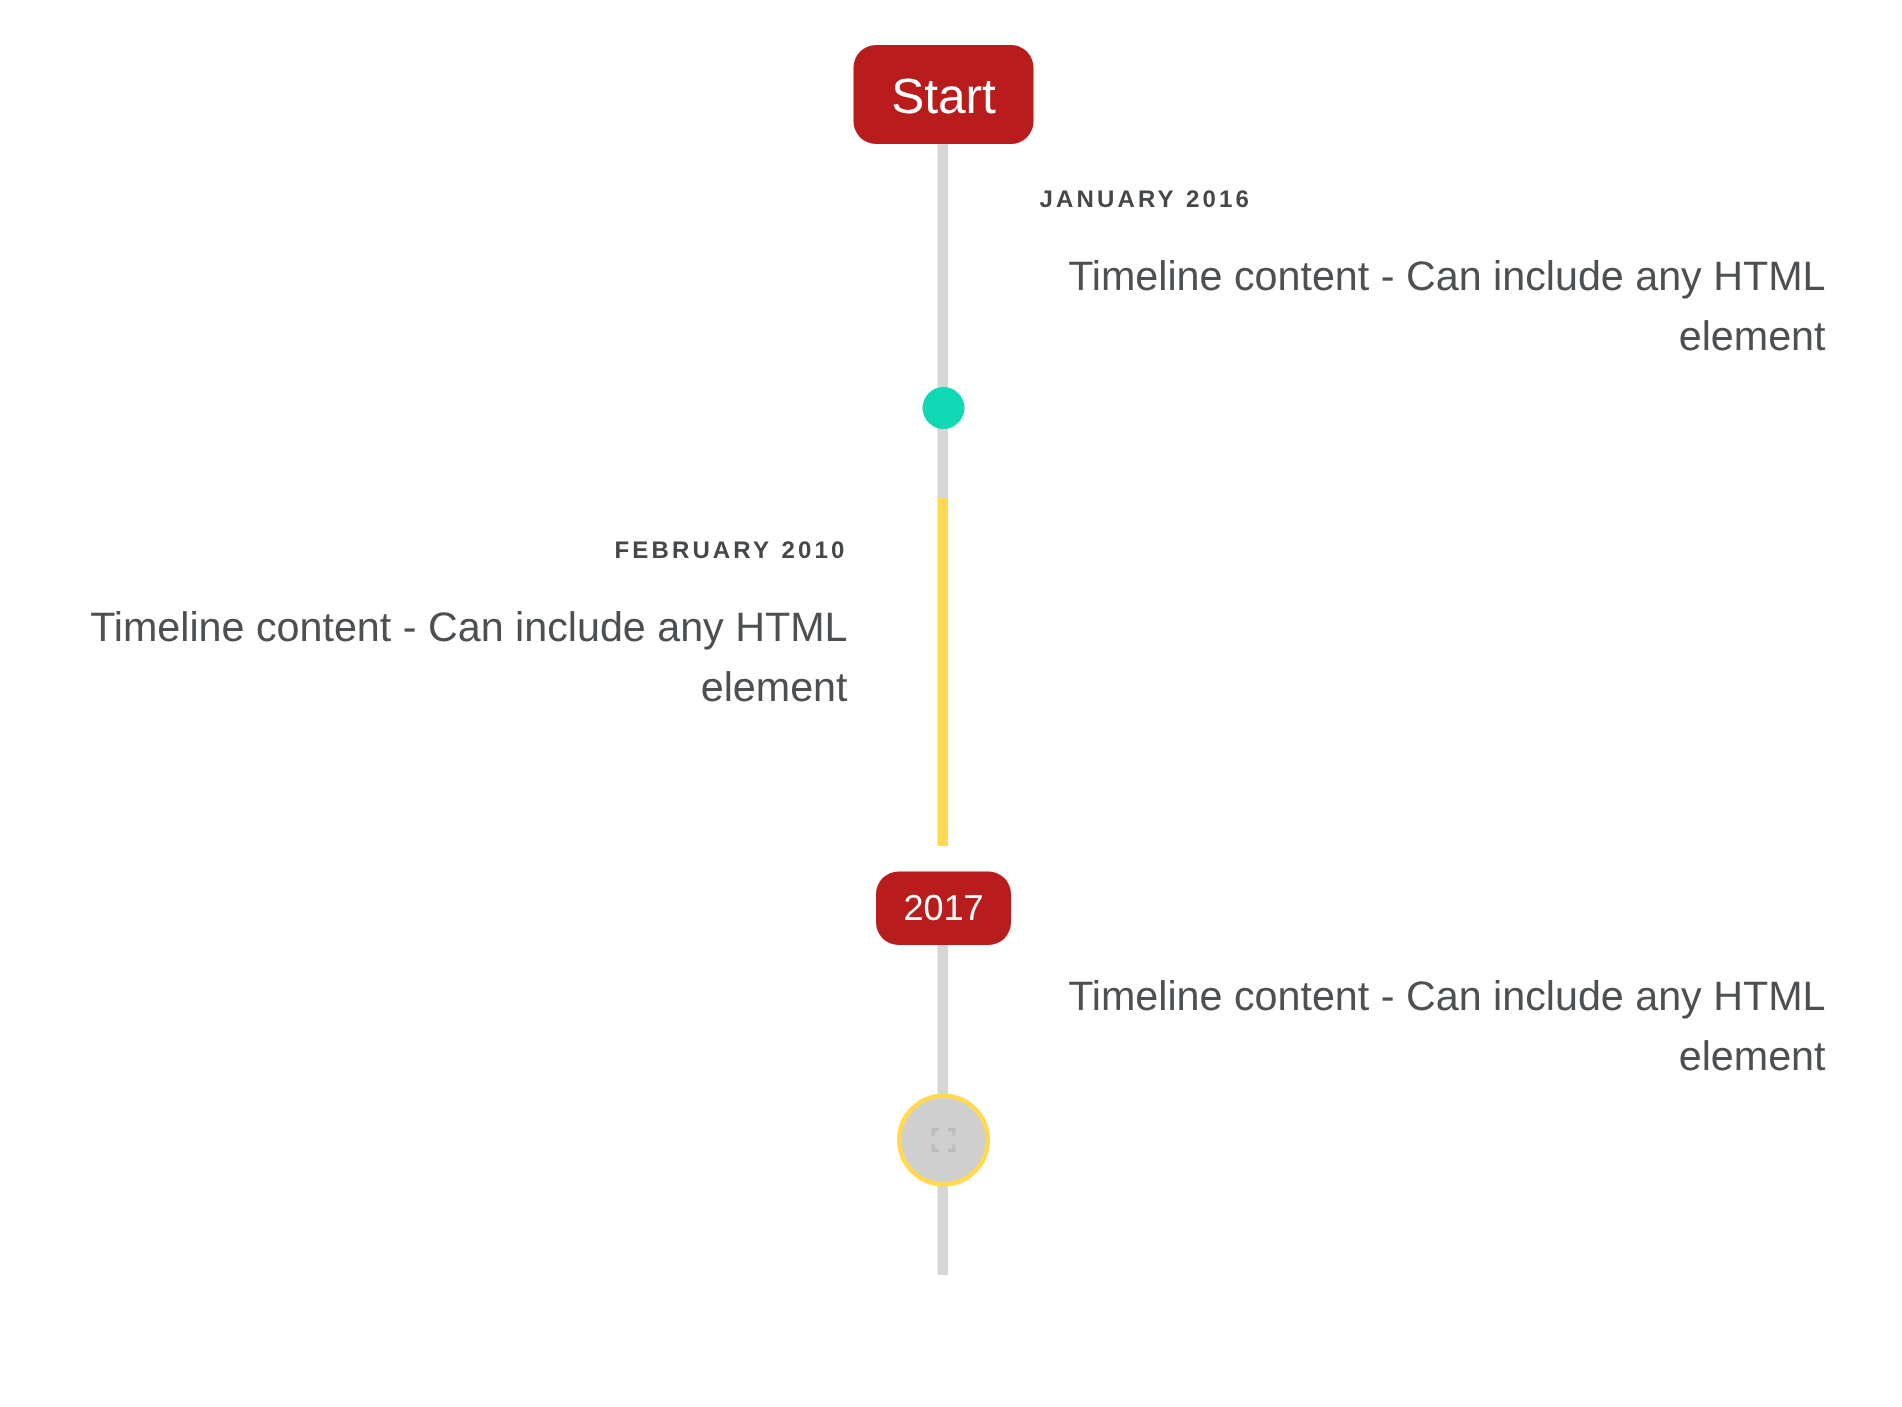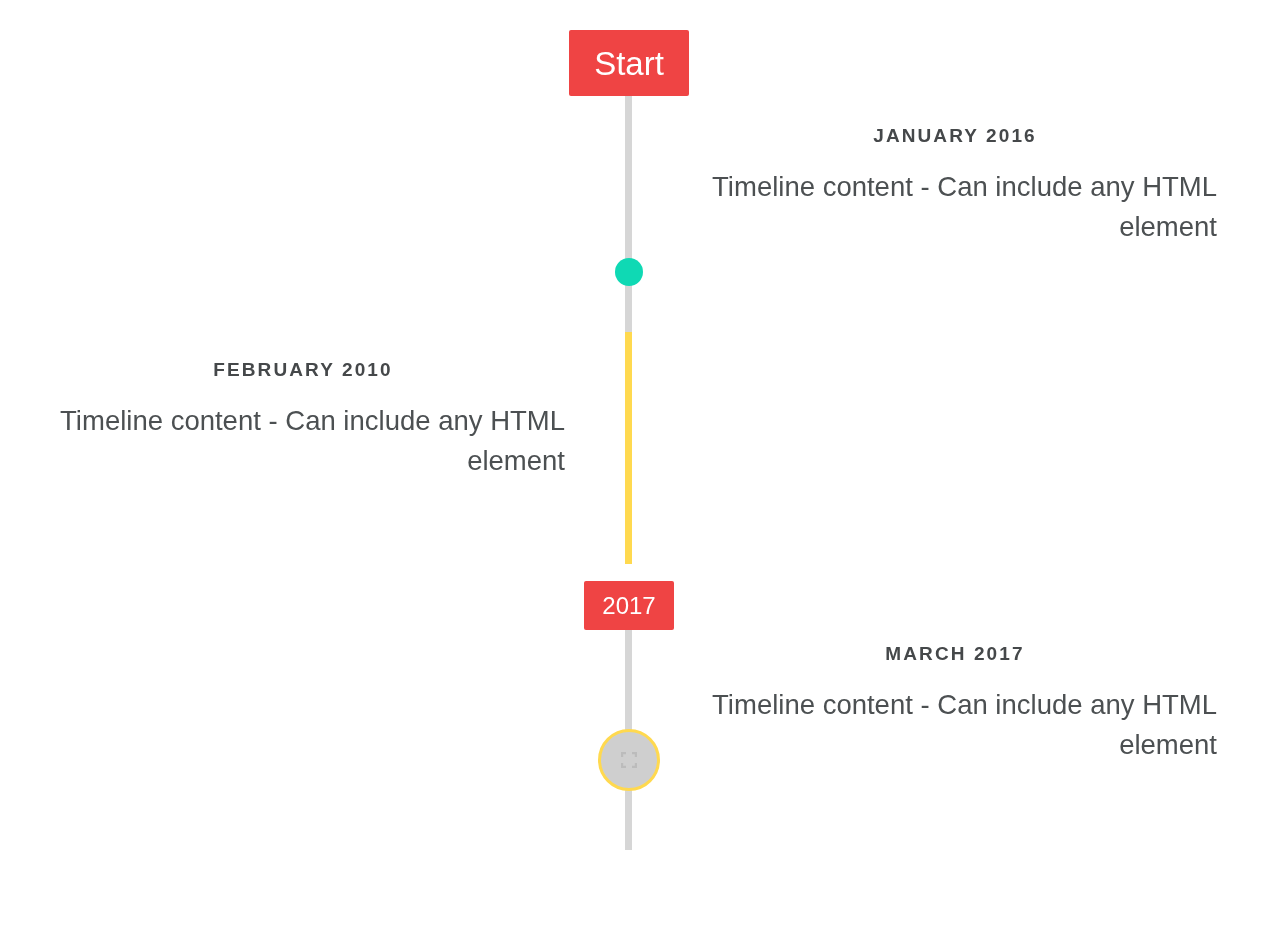--- a/index.html
+++ b/index.html
@@ -27,23 +27,23 @@
     width: 7px;
     background: #d6d6d6;
   }
   .axis-seg-top    { top: 96px;  height: 236px; }
   .axis-seg-yellow { top: 332px; height: 232px; background: #ffd94f; }
   .axis-seg-bottom { top: 614px; height: 236px; }
 
   
   .badge {
     position: absolute;
-    background: #ef4444;
+    background: #b91c1c;
     color: #ffffff;
-    border-radius: 2px;
+    border-radius: 15px;
     display: flex;
     align-items: center;
     justify-content: center;
     font-weight: 400;
     line-height: 1;
     white-space: nowrap;
   }
   .badge-start {
     left: 569px; top: 30px;
     width: 120px; height: 66px;
@@ -72,27 +72,26 @@
 
   .event-body {
     position: absolute;
     top: 0;
     width: 524px;
   }
   .side-right .event-body { left: 693px; text-align: left; }
   .side-left  .event-body { left: 41px;  text-align: right; }
 
   .event-label {
-    font-size: 19px;
+    font-size: 16px;
     font-weight: bold;
     letter-spacing: 2.1px;
     color: #45484a;
     margin: 0 0 22px 0;
     line-height: 1;
-    text-align: center;
   }
   .event-text {
     font-size: 27.5px;
     font-weight: 400;
     color: #4c5052;
     line-height: 1.46;
     margin: 0;
     text-align: right;
   }
 
@@ -154,18 +153,17 @@
     </div>
     <div class="event-body">
       <p class="event-label">FEBRUARY 2010</p>
       <p class="event-text">Timeline content - Can include any HTML element</p>
     </div>
   </div>
 
   <div class="event event-mar side-right">
 
     <div class="event-body">
-      <p class="event-label">MARCH 2017</p>
       <p class="event-text">Timeline content - Can include any HTML element</p>
     </div>
   </div>
 
 </div>
 
 </body></html>

